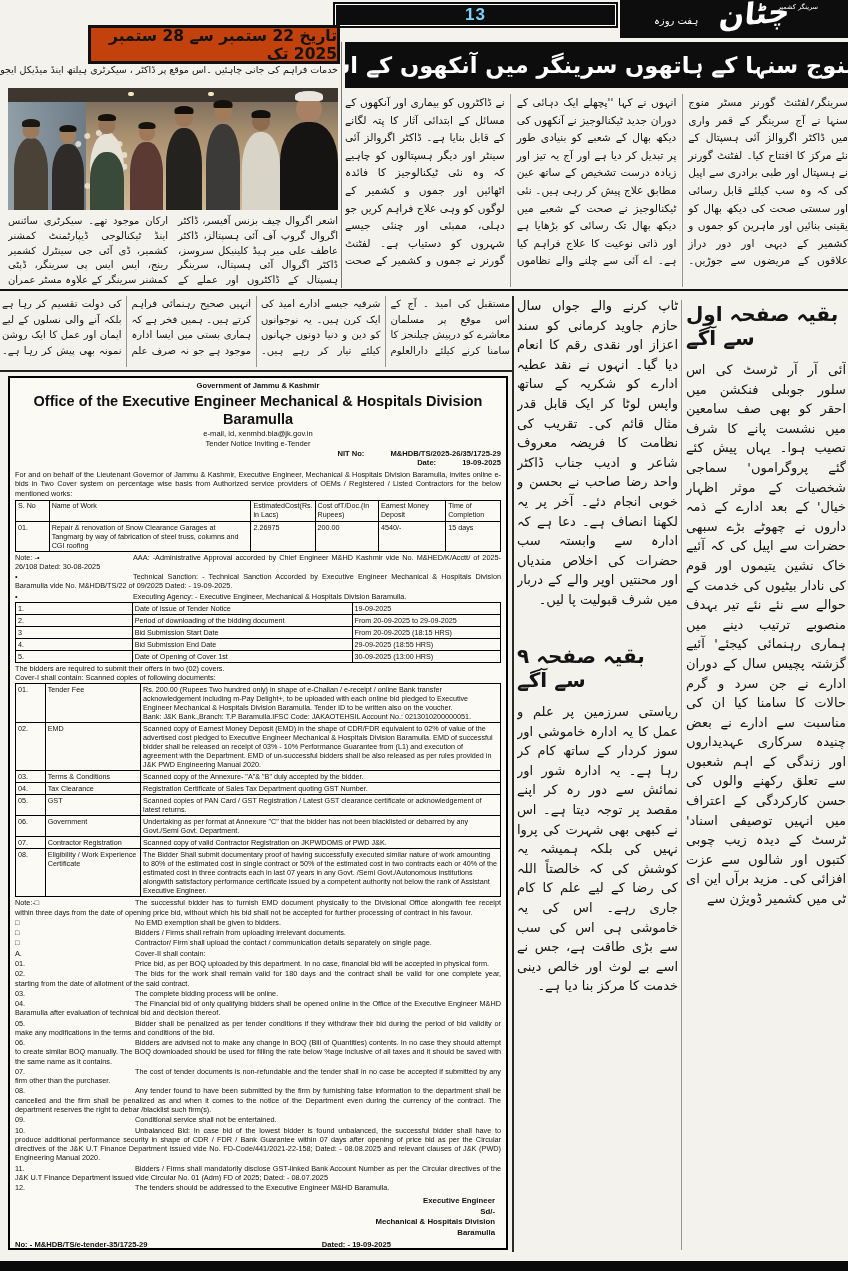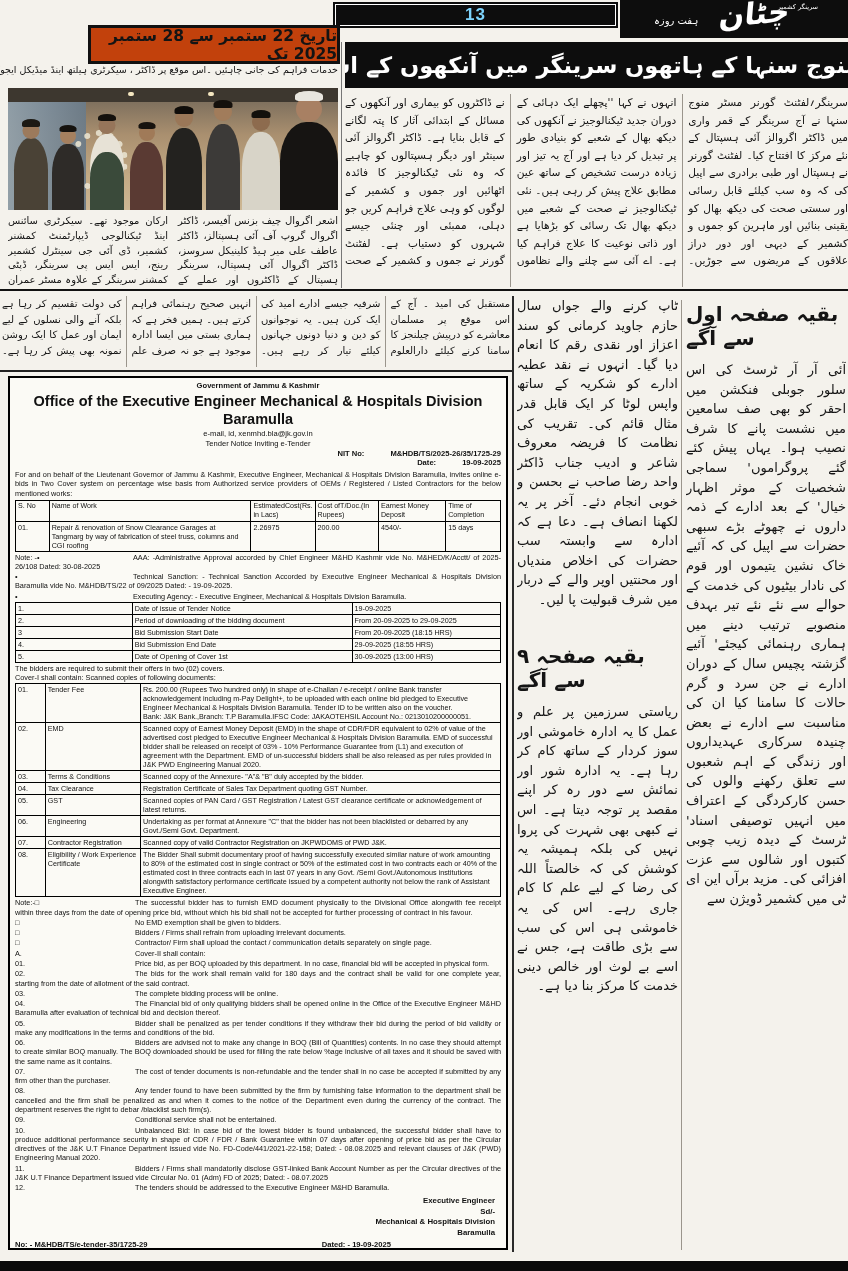--- a/index.html
+++ b/index.html
@@ -284,21 +284,21 @@
             <td>Tax Clearance</td>
           <td class="pre">Registration Certificate of Sales Tax Department quoting GST Number.</td>
         </tr>
           <tr>
           <td>05.</td>
             <td>GST</td>
           <td class="pre">Scanned copies of PAN Card / GST Registration / Latest GST clearance certificate or acknowledgement of latest returns.</td>
         </tr>
           <tr>
           <td>06.</td>
-            <td>Engineering</td>
+            <td>Government</td>
           <td class="pre">Undertaking as per format at Annexure "C" that the bidder has not been blacklisted or debarred by any Govt./Semi Govt. Department.</td>
         </tr>
           <tr>
           <td>07.</td>
             <td>Contractor Registration</td>
           <td class="pre">Scanned copy of valid Contractor Registration on JKPWDOMS of PWD J&amp;K.</td>
         </tr>
           <tr>
           <td>08.</td>
             <td>Eligibility / Work Experience Certificate</td>

